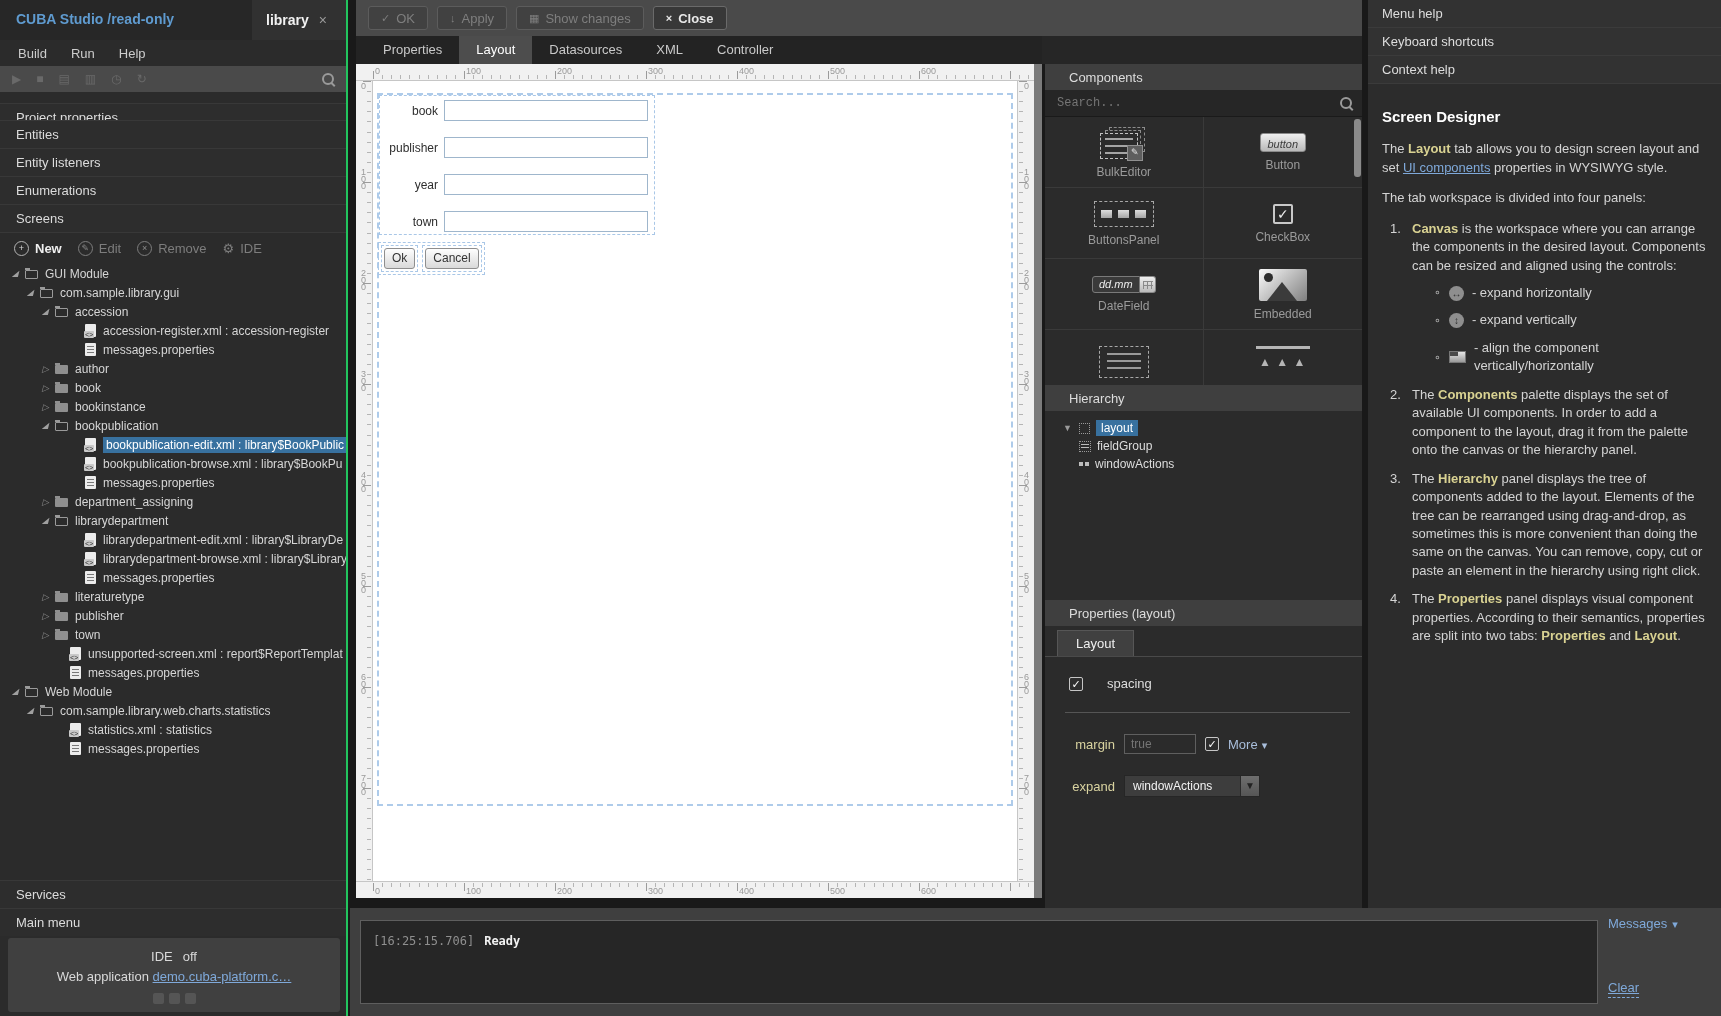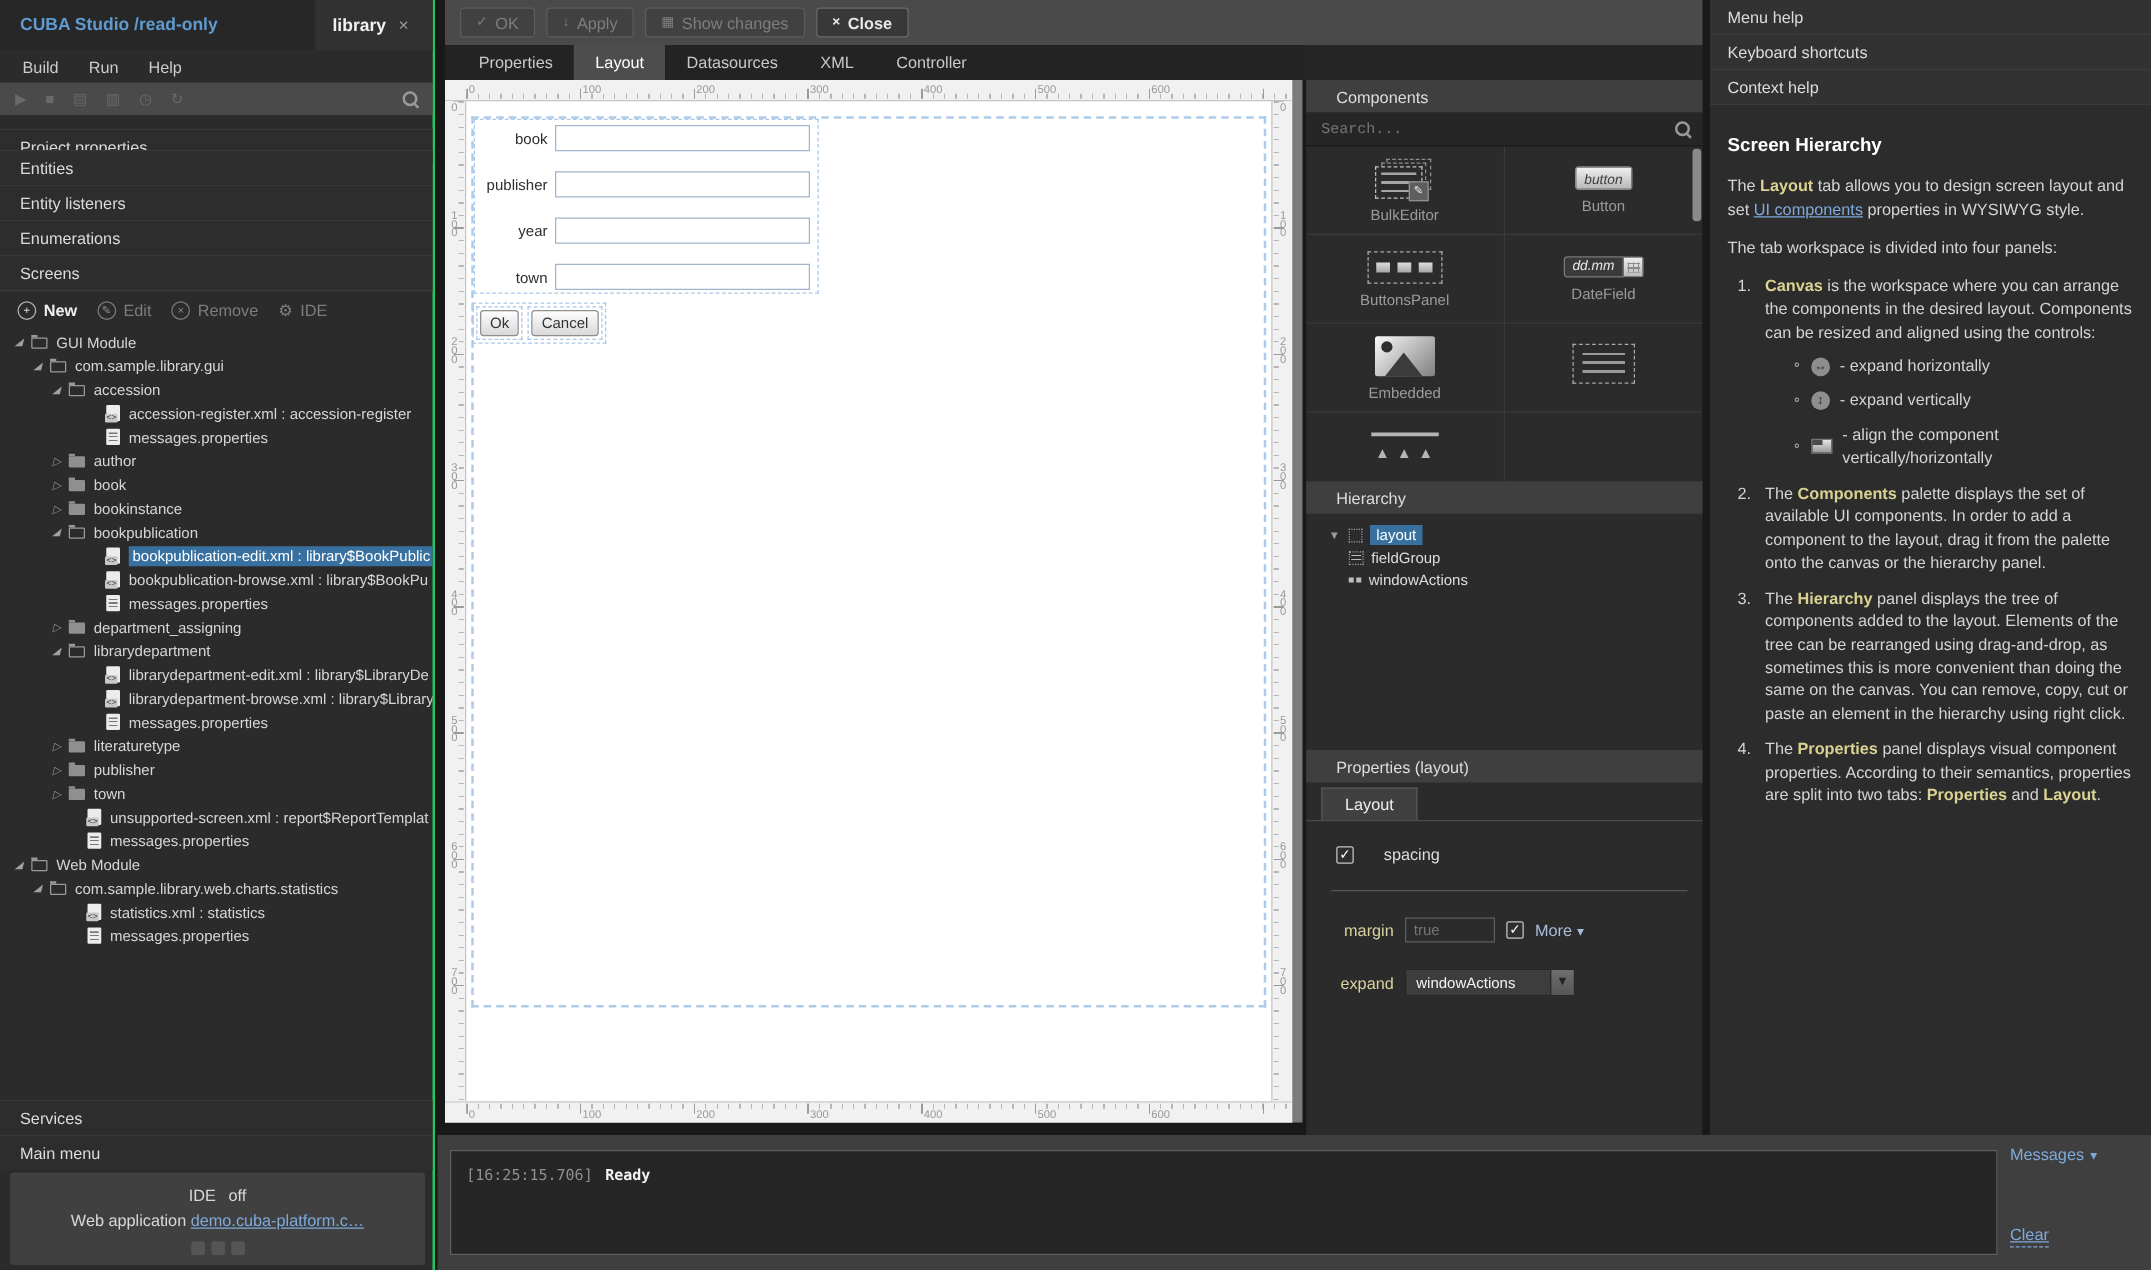--- a/index.html
+++ b/index.html
@@ -503,20 +503,24 @@
       </div>
       <div class="ccell">
         <div class="ic-bp">
             <span></span>
             <span></span>
             <span></span>
           </div>
         <div class="clab">ButtonsPanel</div>
       </div>
       <div class="ccell">
+        <div class="ic-cb"></div>
+        <div class="clab">CheckBox</div>
+      </div>
+      <div class="ccell">
         <div class="ic-df">
             <span class="dtxt">dd.mm</span>
             <span class="cal"></span>
           </div>
         <div class="clab">DateField</div>
       </div>
       <div class="ccell">
         <div class="ic-em"></div>
         <div class="clab">Embedded</div>
       </div>
@@ -580,21 +584,21 @@
         <span class="sb">▼</span>
       </span>
     </div>
   </div>
 
   <div id="help" class="abs">
     <div class="hmrow">Menu help</div>
     <div class="hmrow">Keyboard shortcuts</div>
     <div class="hmrow">Context help</div>
     <div id="help-content">
-      <div id="help-title">Screen Hierarchy</div>
+      <div id="help-title">Screen Designer</div>
       <p class="hp"><span>The </span><span class="kw">Layout</span><span> tab allows you to design screen layout and set </span><span class="lnk">UI components</span><span> properties in WYSIWYG style.</span></p>
       <p class="hp">The tab workspace is divided into four panels:</p>
       <div class="hitem">
         <span class="hnum">1.</span>
         <span><span></span><span class="kw">Canvas</span><span> is the workspace where you can arrange the components in the desired layout. Components can be resized and aligned using the controls:</span></span>
       </div>
       <div class="hctl">
           <span class="hmark">∘</span>
           <span class="hi hi-h"></span>
           <span>- expand horizontally</span>

